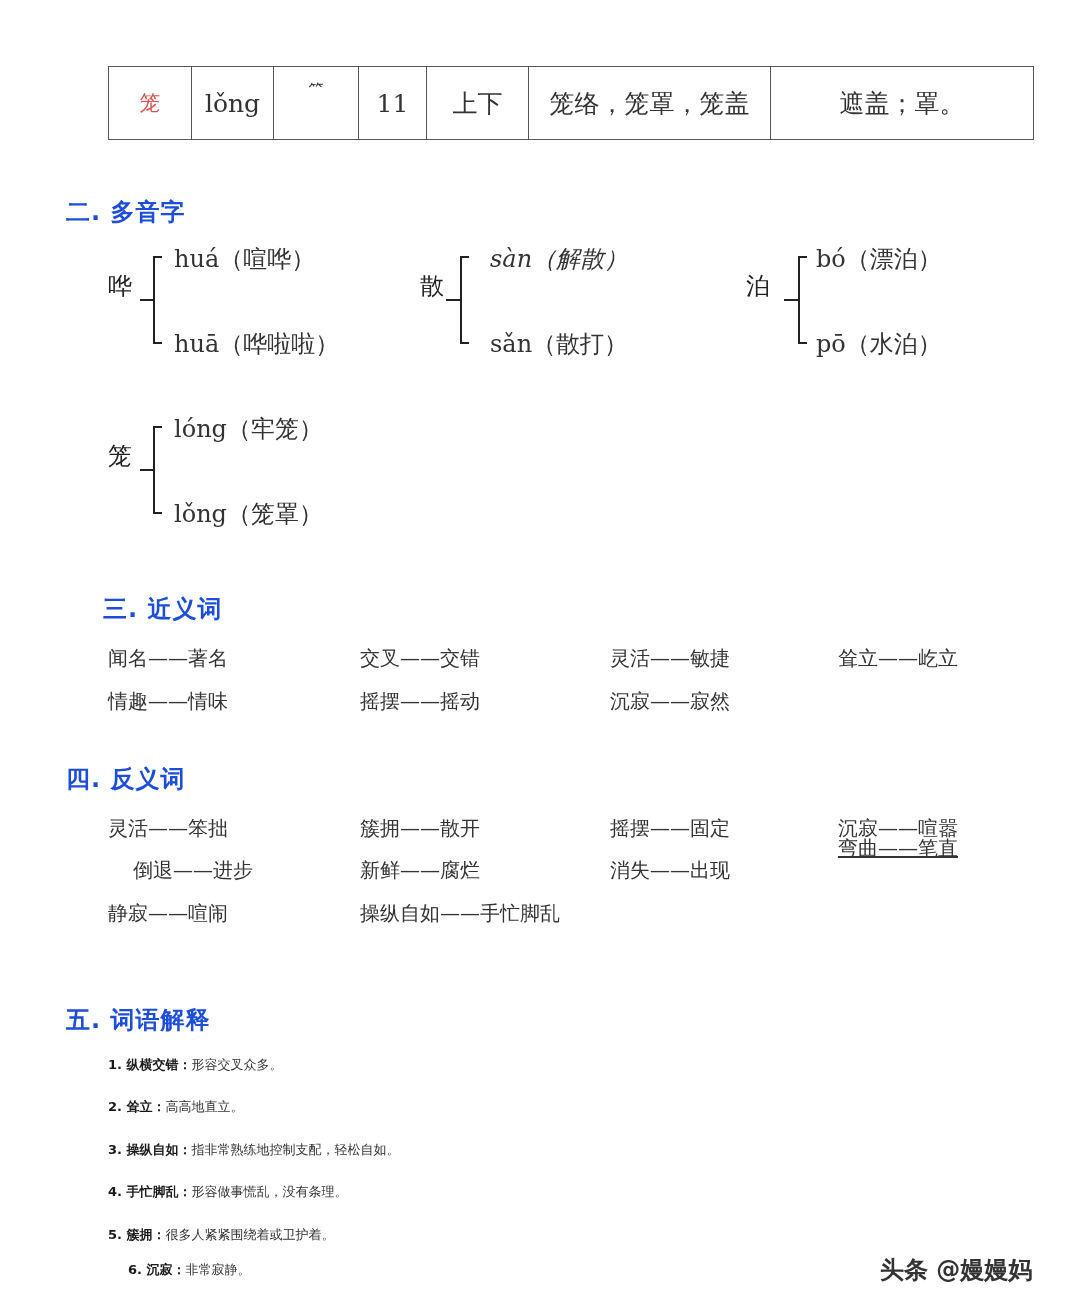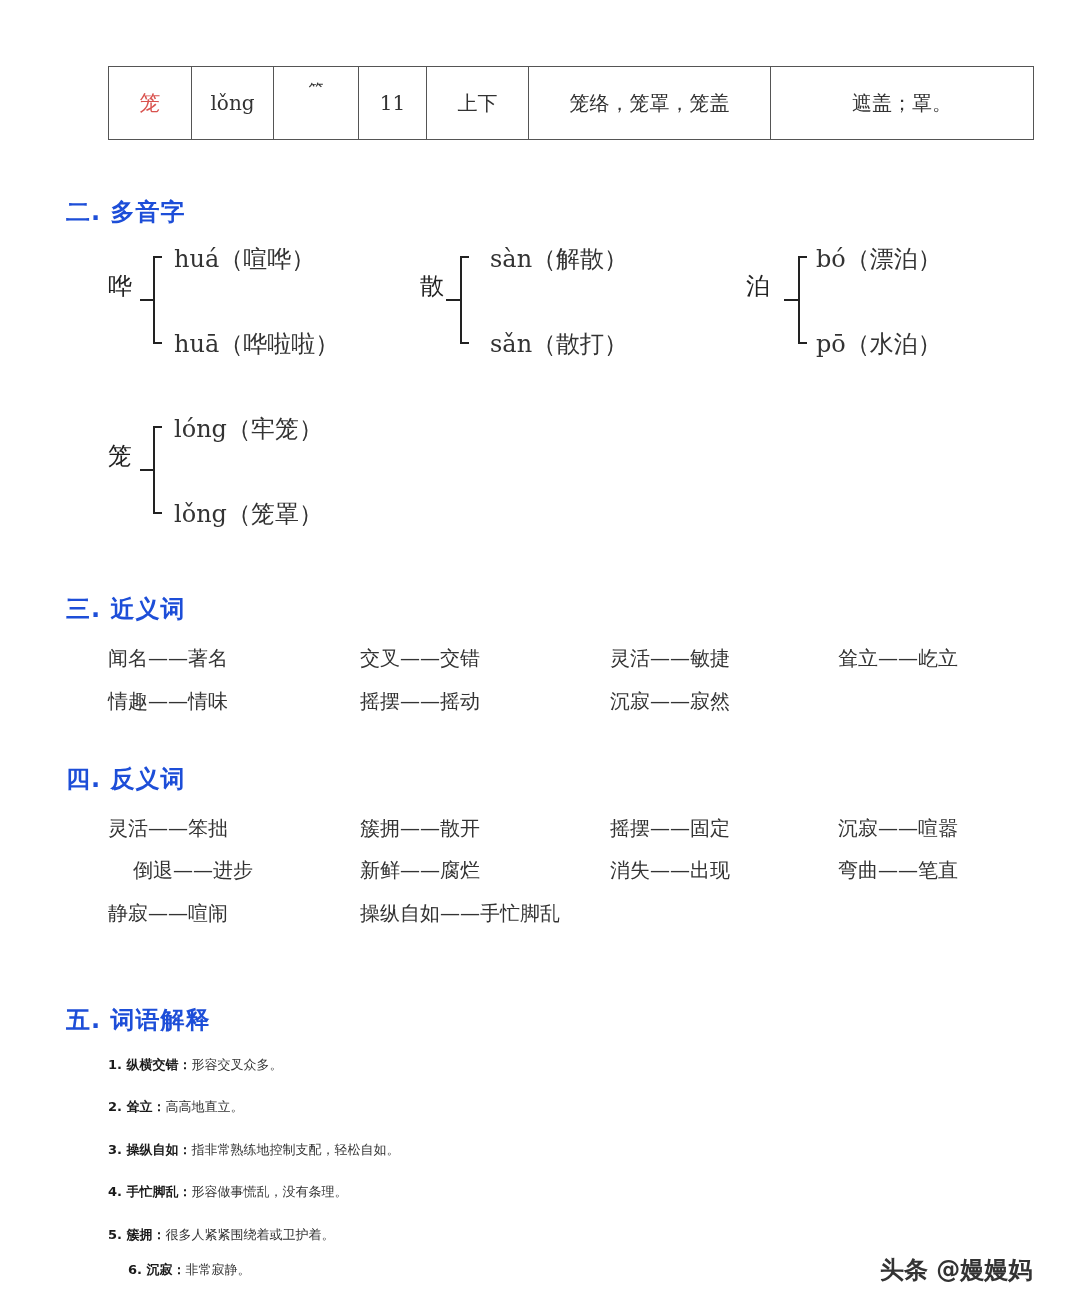--- a/index.html
+++ b/index.html
@@ -23,21 +23,21 @@
       top: 66px;
       width: 925px;
       height: 60px;
       border-collapse: collapse;
       table-layout: fixed;
     }
     .char-table td {
       border: 1.5px solid #555;
       text-align: center;
       vertical-align: middle;
-      font-size: 20px;
+      font-size: 25px;
       padding: 0;
       height: 58px;
       color: #333;
     }
     .char-table td.red { color: #d9534f; font-size: 21px; }
     .char-table td.radical { vertical-align: top; padding-top: 14px; font-size: 15px; }
 
     
     .section-title {
       position: absolute;
@@ -149,58 +149,58 @@
   <span class="bracket-stem" style="left:32px; top:59px;"></span>
   <span class="bracket" style="left:45px; top:16px; height:84px;"></span>
   <span class="reading" style="left:66px; top:3px;">huá（喧哗）</span>
   <span class="reading" style="left:66px; top:88px;">huā（哗啦啦）</span>
 </div>
 
 <div class="poly" style="left:420px; top:240px;">
   <span class="main-char">散</span>
   <span class="bracket-stem" style="left:26px; top:59px;"></span>
   <span class="bracket" style="left:40px; top:16px; height:84px;"></span>
-  <span class="reading" style="left:70px; top:3px;">sàn（解散）</span>
+  <span class="reading" style="left:70px; top:3px;font-style:italic;">sàn（解散）</span>
   <span class="reading" style="left:70px; top:88px;text-align:right;">sǎn（散打）</span>
 </div>
 
 <div class="poly" style="left:746px; top:240px;">
   <span class="main-char">泊</span>
   <span class="bracket-stem" style="left:38px; top:59px;"></span>
   <span class="bracket" style="left:52px; top:16px; height:84px;"></span>
   <span class="reading" style="left:70px; top:3px;">bó（漂泊）</span>
   <span class="reading" style="left:70px; top:88px;">pō（水泊）</span>
 </div>
 
 <div class="poly" style="left:108px; top:410px;">
   <span class="main-char">笼</span>
   <span class="bracket-stem" style="left:32px; top:59px;"></span>
   <span class="bracket" style="left:45px; top:16px; height:84px;"></span>
   <span class="reading" style="left:66px; top:3px;">lóng（牢笼）</span>
   <span class="reading" style="left:66px; top:88px;">lǒng（笼罩）</span>
 </div>
 
-<div class="section-title" style="top:593px;">三. 近义词</div>
+<div class="section-title" style="top:593px;margin-left:37px;">三. 近义词</div>
 <span class="pair" style="left:108px; top:645px;">闻名——著名</span>
 <span class="pair" style="left:360px; top:645px;">交叉——交错</span>
 <span class="pair" style="left:610px; top:645px;">灵活——敏捷</span>
 <span class="pair" style="left:838px; top:645px;">耸立——屹立</span>
 <span class="pair" style="left:108px; top:688px;">情趣——情味</span>
 <span class="pair" style="left:360px; top:688px;">摇摆——摇动</span>
 <span class="pair" style="left:610px; top:688px;">沉寂——寂然</span>
 
 <div class="section-title" style="top:763px;">四. 反义词</div>
 <span class="pair" style="left:108px; top:815px;">灵活——笨拙</span>
 <span class="pair" style="left:360px; top:815px;">簇拥——散开</span>
 <span class="pair" style="left:610px; top:815px;">摇摆——固定</span>
 <span class="pair" style="left:838px; top:815px;">沉寂——喧嚣</span>
 <span class="pair" style="left:108px; top:857px;margin-left:25px;">倒退——进步</span>
 <span class="pair" style="left:360px; top:857px;">新鲜——腐烂</span>
 <span class="pair" style="left:610px; top:857px;">消失——出现</span>
-<span class="pair" style="left:838px; top:857px;">弯曲——笔直</span>
+<span class="pair" style="left:838px; top:835px;text-decoration:underline;">弯曲——笔直</span>
 <span class="pair" style="left:108px; top:900px;">静寂——喧闹</span>
 <span class="pair" style="left:360px; top:900px;">操纵自如——手忙脚乱</span>
 
 <div class="section-title" style="top:1004px;">五. 词语解释</div>
 
 <div class="def" style="top:1056px;">
   <span class="term">1. 纵横交错：</span><span>形容交叉众多。</span>
 </div>
 <div class="def" style="top:1098px;">
   <span class="term">2. 耸立：</span><span>高高地直立。</span>

